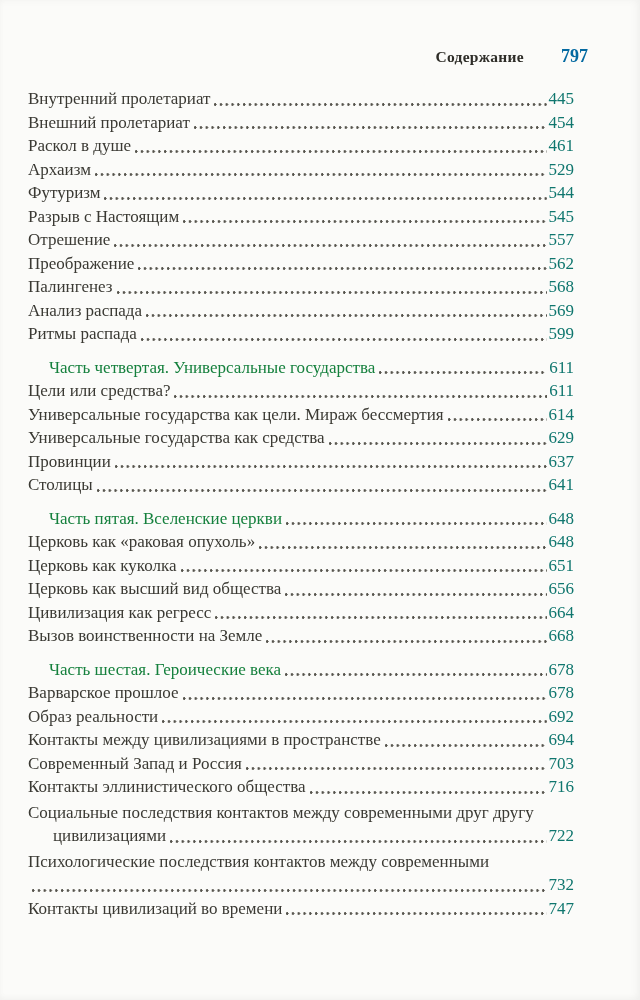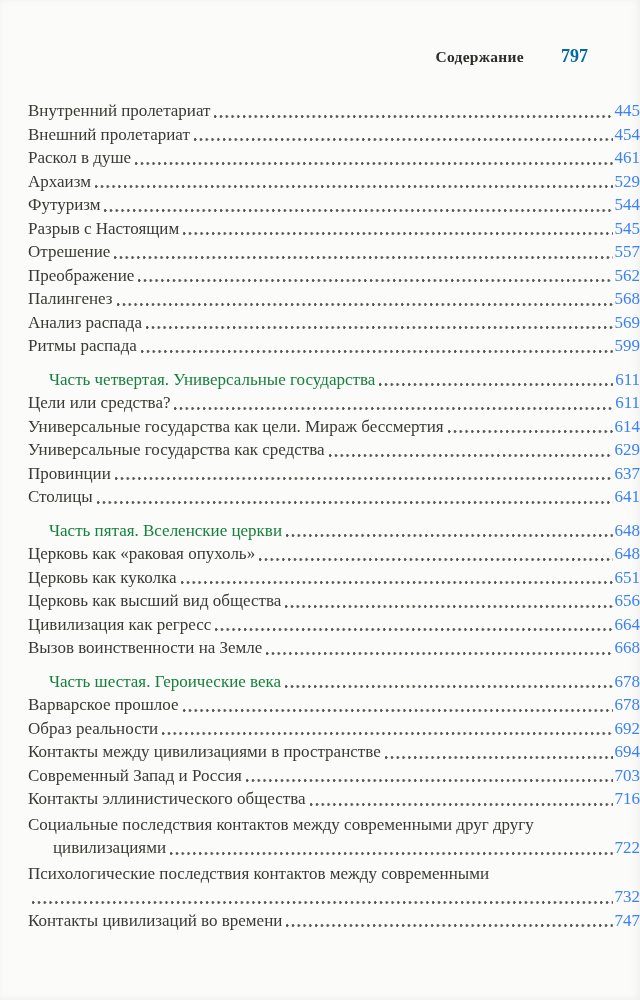--- a/index.html
+++ b/index.html
@@ -31,22 +31,23 @@
     font-size: 15.5px;
     letter-spacing: 0.3px;
     color: #2e2d28;
   }
   .rh-page {
     font-weight: bold;
     font-size: 18px;
     color: #0369a1;
   }
   .toc {
-    margin-top: 32px;
+    margin-top: 20px;
     padding-left: 28px;
+    padding-right: 66px;
   }
   .row {
     display: flex;
     align-items: baseline;
     font-size: 17px;
     line-height: 23.5px;
   }
   .row .title {
     white-space: nowrap;
   }
@@ -55,21 +56,21 @@
     align-self: flex-end;
     height: 3px;
     margin: 0 2px 5px 4px;
     min-width: 12px;
     background-image: radial-gradient(circle at 1.2px 1.5px, #55534c 1.15px, rgba(0,0,0,0) 1.4px);
     background-size: 5.8px 3px;
     background-repeat: repeat-x;
   }
   .pagenum {
     white-space: nowrap;
-    color: #3b82f6;
+    color: #0f766e;
   }
   .row.heading {
     margin-top: 10px;
   }
   .row.heading .title {
     font-weight: normal;
     padding-left: 21px;
     color: #15803d;
   }
   .row.wrap-first {

